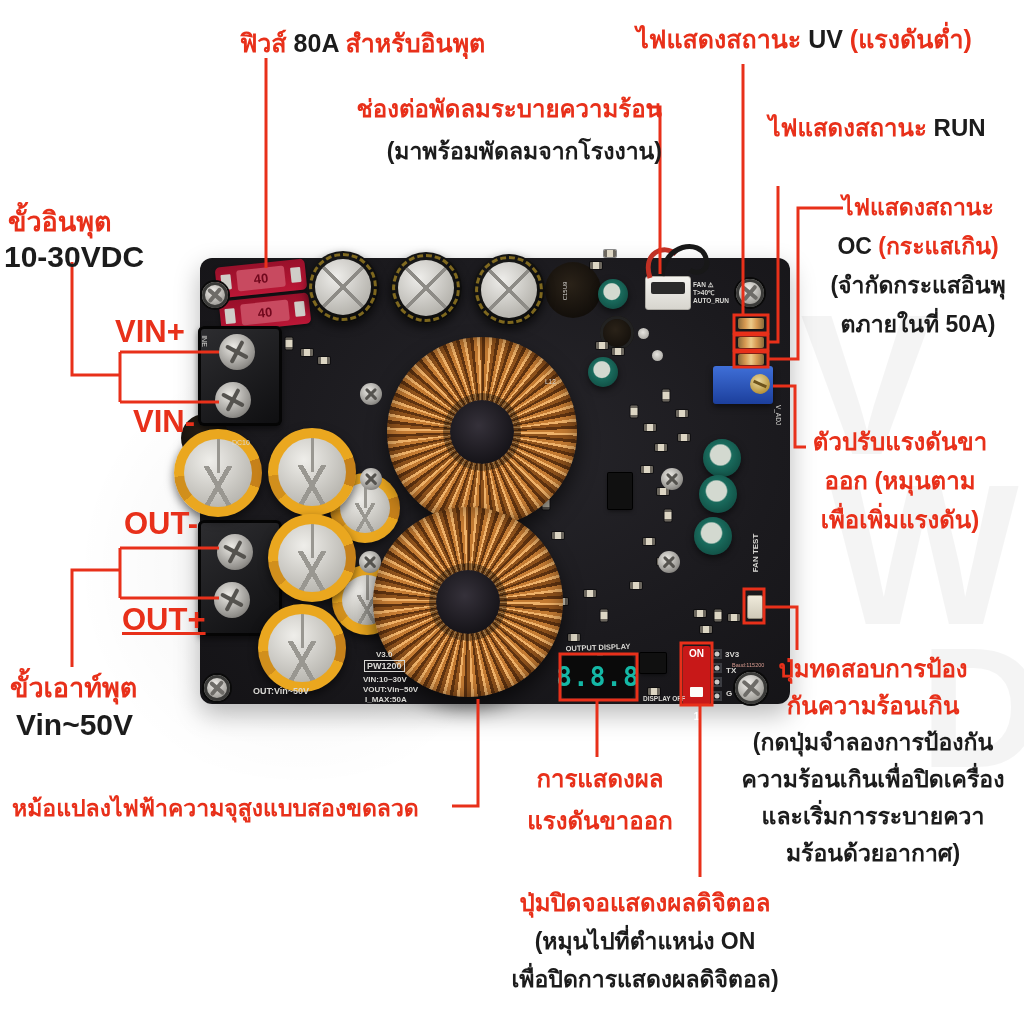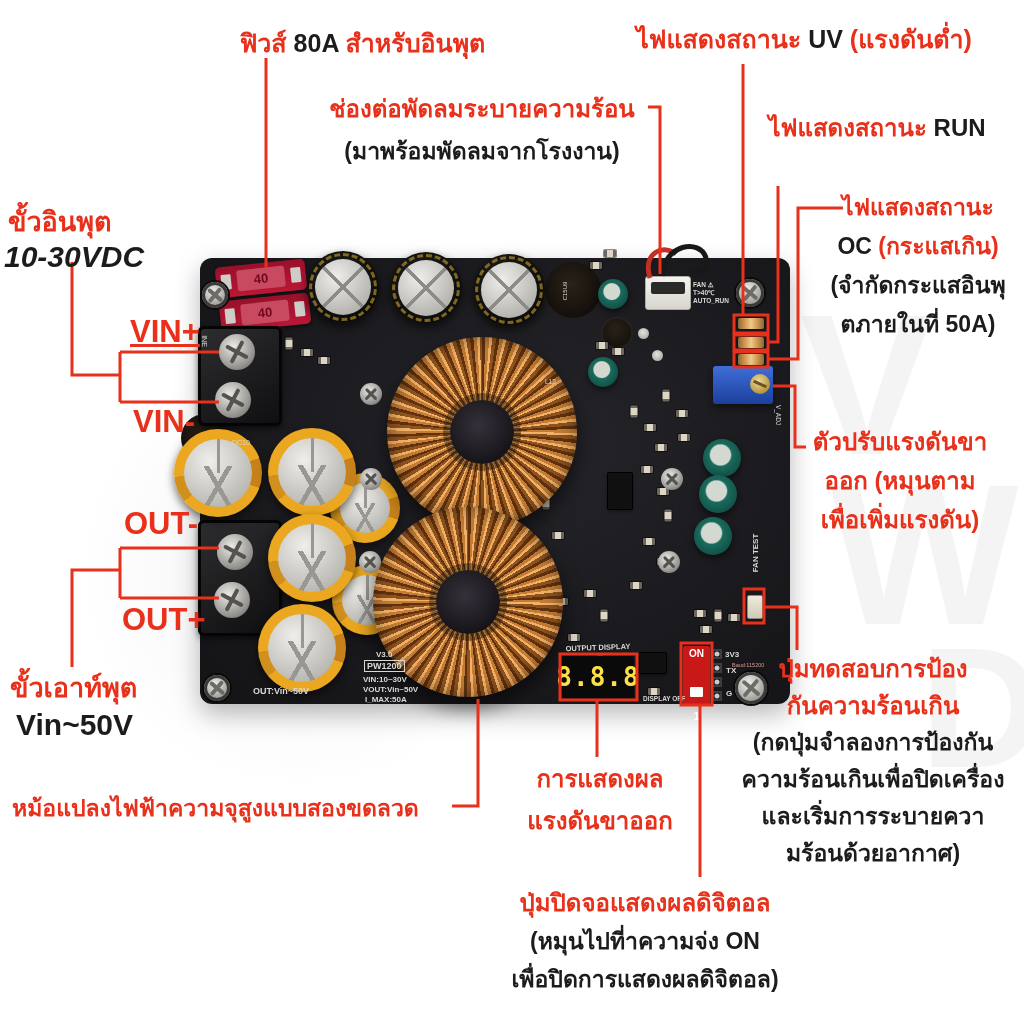--- a/index.html
+++ b/index.html
@@ -61,21 +61,21 @@
     box-shadow:0 0 0 7px rgba(18,14,10,.4);}
   
   .fanconn{background:linear-gradient(#f4f3ef,#d7d5ce);border:1px solid #aeaca5;border-radius:3px;z-index:3;}
   .fanconn::before{content:"";position:absolute;left:5px;right:5px;top:5px;height:12px;background:#2a2a2a;border-radius:2px;}
   .led{background:linear-gradient(90deg,#8a6a3a,#d79a52 28%,#eccb8a 50%,#d79a52 72%,#8a6a3a);border-radius:2px;box-shadow:0 0 3px rgba(0,0,0,.6);z-index:3;}
   .pot{background:linear-gradient(#3f6fd8,#1c3f9c);border-radius:3px;box-shadow:0 3px 6px rgba(0,0,0,.5);z-index:3;}
   .pot .brass{position:absolute;right:3px;top:8px;width:20px;height:20px;border-radius:50%;
     background:radial-gradient(circle at 42% 36%,#ead9a0,#b9953d 70%,#8a6b24);}
   .pot .brass::before{content:"";position:absolute;left:50%;top:50%;width:70%;height:3px;background:#6e541c;transform:translate(-50%,-50%) rotate(25deg);}
   .sseg{background:#0a0a0a;border-radius:3px;display:flex;align-items:center;justify-content:center;
-    font-family:"DejaVu Sans Mono",monospace;font-weight:bold;color:#fde047;font-size:26px;letter-spacing:1px;z-index:3;}
+    font-family:"DejaVu Sans Mono",monospace;font-weight:bold;color:#14b8a6;font-size:26px;letter-spacing:1px;z-index:3;}
   .dip{background:#c81818;border-radius:2px;z-index:3;display:flex;flex-direction:column;align-items:center;justify-content:space-between;padding:2px 0;gap:26px;}
   .dip .dlab{color:#fff;font-weight:bold;font-size:10px;line-height:11px;}
   .dip .slider{width:17px;height:24px;background:#d8d6d0;border-radius:2px;position:relative;}
   .dip .slider::after{content:"";position:absolute;left:2px;top:2px;right:2px;height:10px;background:#fcfbf8;border-radius:1px;}
   .pin{background:#17181c;box-shadow:inset 0 0 0 2px #3c3d42;z-index:3;}
   .pin::after{content:"";position:absolute;left:50%;top:50%;width:5px;height:5px;border-radius:50%;background:#c9c9c6;transform:translate(-50%,-50%);}
   .btn{background:linear-gradient(#efeadb,#cfc9b8);border:1px solid #8f8a7a;border-radius:2px;z-index:3;}
   .ic{background:#101010;box-shadow:0 0 0 1px #000,0 2px 4px rgba(0,0,0,.5);z-index:3;border-radius:1px;}
   .pad{border-radius:50%;background:radial-gradient(circle at 45% 40%,#e6e4df,#9b9994);z-index:3;}
   .smd{position:absolute;background:linear-gradient(90deg,#6c675e 0 22%,#ddd6c4 22% 78%,#6c675e 78%);border-radius:1px;box-shadow:0 0 0 1px rgba(0,0,0,.45);z-index:2;}
@@ -256,43 +256,43 @@
   </svg>
 
   <div class="ann c" style="left:170px;top:24px;width:385px;font-size:25px;line-height:38px;">
     <span>ฟิวส์ </span><span class="ink">80A</span><span> สำหรับอินพุต</span>
   </div>
 
   <div class="ann c" style="left:598px;top:20px;width:412px;font-size:25px;line-height:38px;">
     <span>ไฟแสดงสถานะ </span><span class="ink">UV</span><span> (แรงดันต่ำ)</span>
   </div>
 
-  <div class="ann c" style="left:302px;top:88px;width:360px;font-size:24px;line-height:42px;">
+  <div class="ann c" style="left:302px;top:88px;width:360px;font-size:24px;line-height:42px;text-align:right;">
     <div>ช่องต่อพัดลมระบายความร้อน</div>
     <div class="ink" style="font-size:23px;">(มาพร้อมพัดลมจากโรงงาน)</div>
   </div>
 
   <div class="ann c" style="left:762px;top:108px;width:230px;font-size:24px;line-height:40px;">
     <div><span>ไฟแสดงสถานะ </span><span class="ink">RUN</span></div>
   </div>
 
   <div class="ann c" style="left:812px;top:188px;width:212px;font-size:23px;line-height:39px;">
     <div>ไฟแสดงสถานะ</div>
     <div><span class="ink">OC</span><span> (กระแสเกิน)</span></div>
     <div class="ink" style="font-weight:bold;">(จำกัดกระแสอินพุ</div>
     <div class="ink" style="font-weight:bold;">ตภายในที่ 50A)</div>
   </div>
 
   <div class="ann" style="left:8px;top:200px;font-size:27px;">ขั้วอินพุต</div>
-  <div class="ann ink" style="left:4px;top:240px;font-size:30px;font-style:italic;">10-30VDC</div>
-  <div class="ann" style="left:130px;top:314px;font-size:31px;text-decoration:underline;">VIN+</div>
+  <div class="ann ink" style="left:4px;top:240px;font-size:30px;">10-30VDC</div>
+  <div class="ann" style="left:115px;top:314px;font-size:31px;">VIN+</div>
   <div class="ann" style="left:133px;top:404px;font-size:31px;">VIN-</div>
 
   <div class="ann" style="left:124px;top:506px;font-size:31px;">OUT-</div>
-  <div class="ann" style="left:122px;top:602px;font-size:31px;">OUT+</div>
+  <div class="ann" style="left:122px;top:602px;font-size:31px;text-decoration:underline;">OUT+</div>
   <div class="ann" style="left:10px;top:666px;font-size:27px;">ขั้วเอาท์พุต</div>
   <div class="ann ink" style="left:16px;top:708px;font-size:30px;">Vin~50V</div>
 
   <div class="ann c" style="left:792px;top:422px;width:216px;font-size:24px;line-height:39px;">
     <div>ตัวปรับแรงดันขา</div>
     <div>ออก (หมุนตาม</div>
     <div>เพื่อเพิ่มแรงดัน)</div>
   </div>
 
   <div class="ann c" style="left:722px;top:650px;width:302px;font-size:24px;line-height:37px;">
@@ -306,21 +306,21 @@
 
   <div class="ann c" style="left:505px;top:758px;width:190px;font-size:24px;line-height:42px;">
     <div>การแสดงผล</div>
     <div>แรงดันขาออก</div>
   </div>
 
   <div class="ann" style="left:12px;top:790px;font-size:23px;">หม้อแปลงไฟฟ้าความจุสูงแบบสองขดลวด</div>
 
   <div class="ann c" style="left:492px;top:884px;width:306px;font-size:24px;line-height:38px;">
     <div>ปุ่มปิดจอแสดงผลดิจิตอล</div>
-    <div class="ink" style="font-size:23px;">(หมุนไปที่าความจ่ง ON</div>
+    <div class="ink" style="font-size:23px;">(หมุนไปที่ตำแหน่ง ON</div>
     <div class="ink" style="font-size:23px;">เพื่อปิดการแสดงผลดิจิตอล)</div>
   </div>
 
 <div class="smd" style="left: 283px; top: 340px; width: 12px; height: 7px; transform: rotate(90deg);"></div>
     <div class="smd" style="left: 301px; top: 349px; width: 12px; height: 7px;"></div>
     <div class="smd" style="left: 318px; top: 357px; width: 12px; height: 7px;"></div>
     <div class="smd" style="left: 560px; top: 428px; width: 12px; height: 7px;"></div>
     <div class="smd" style="left: 545px; top: 466px; width: 12px; height: 7px;"></div>
     <div class="smd" style="left: 540px; top: 500px; width: 12px; height: 7px; transform: rotate(90deg);"></div>
     <div class="smd" style="left: 552px; top: 532px; width: 12px; height: 7px;"></div>

